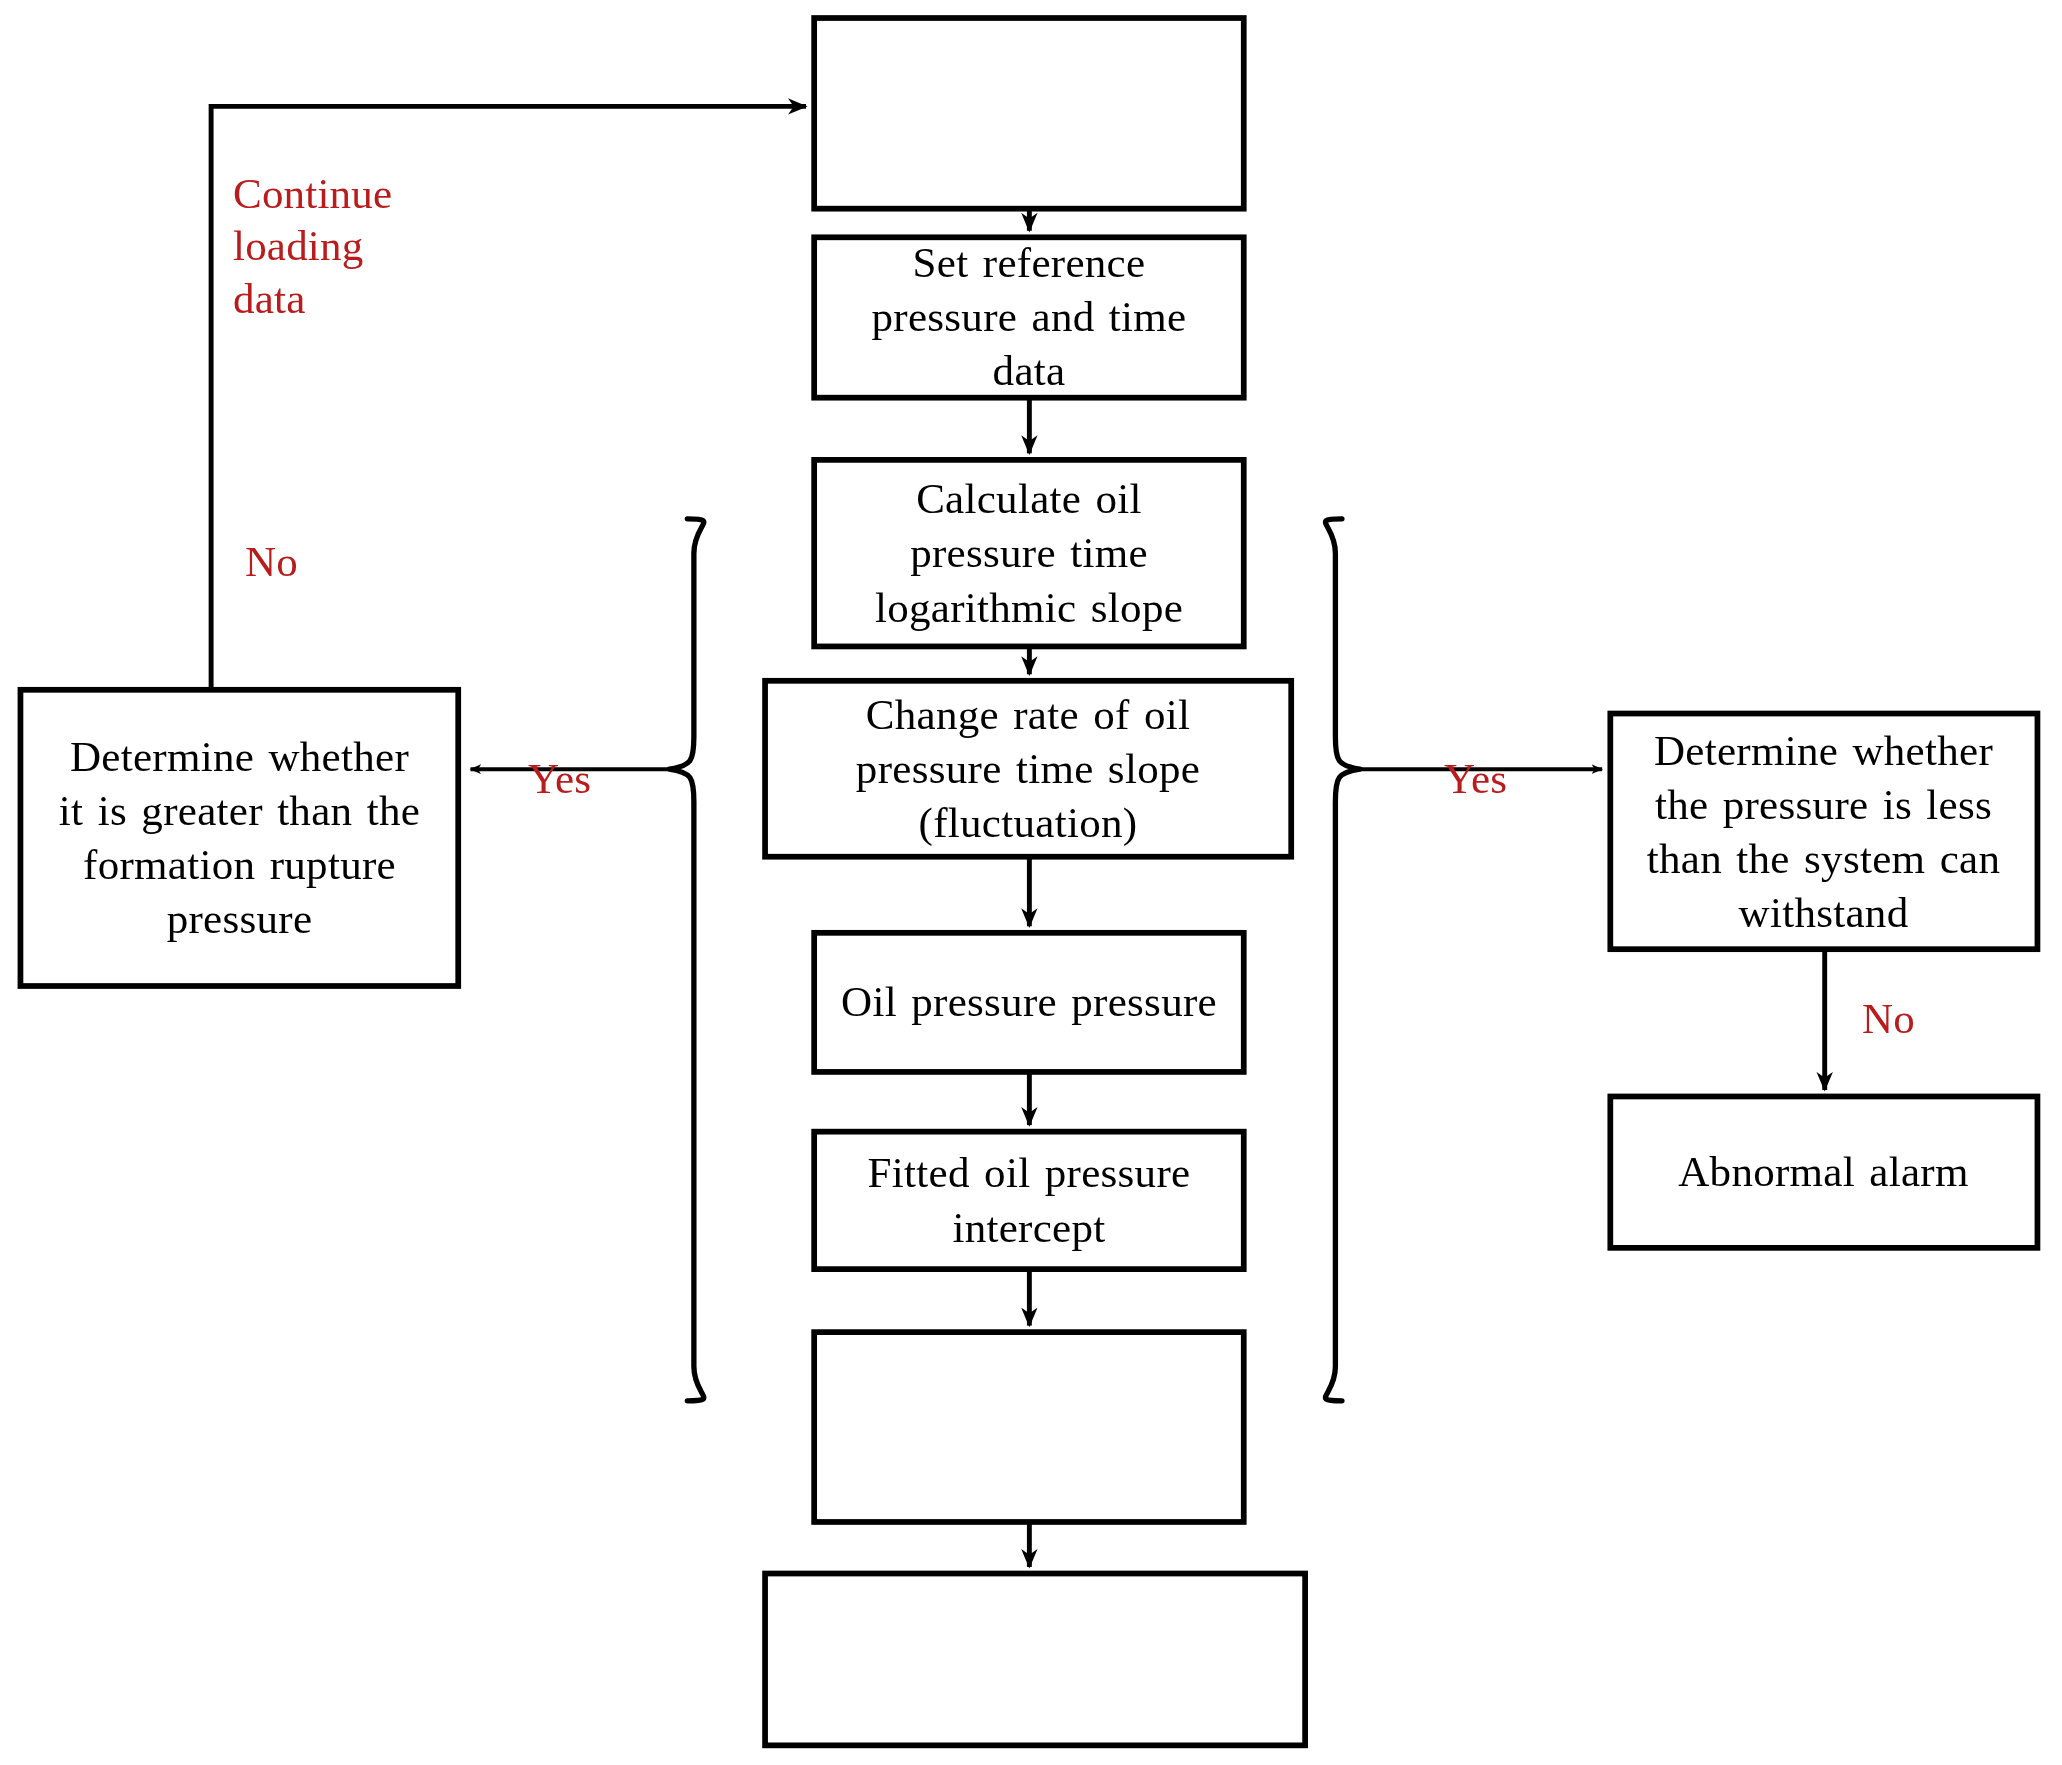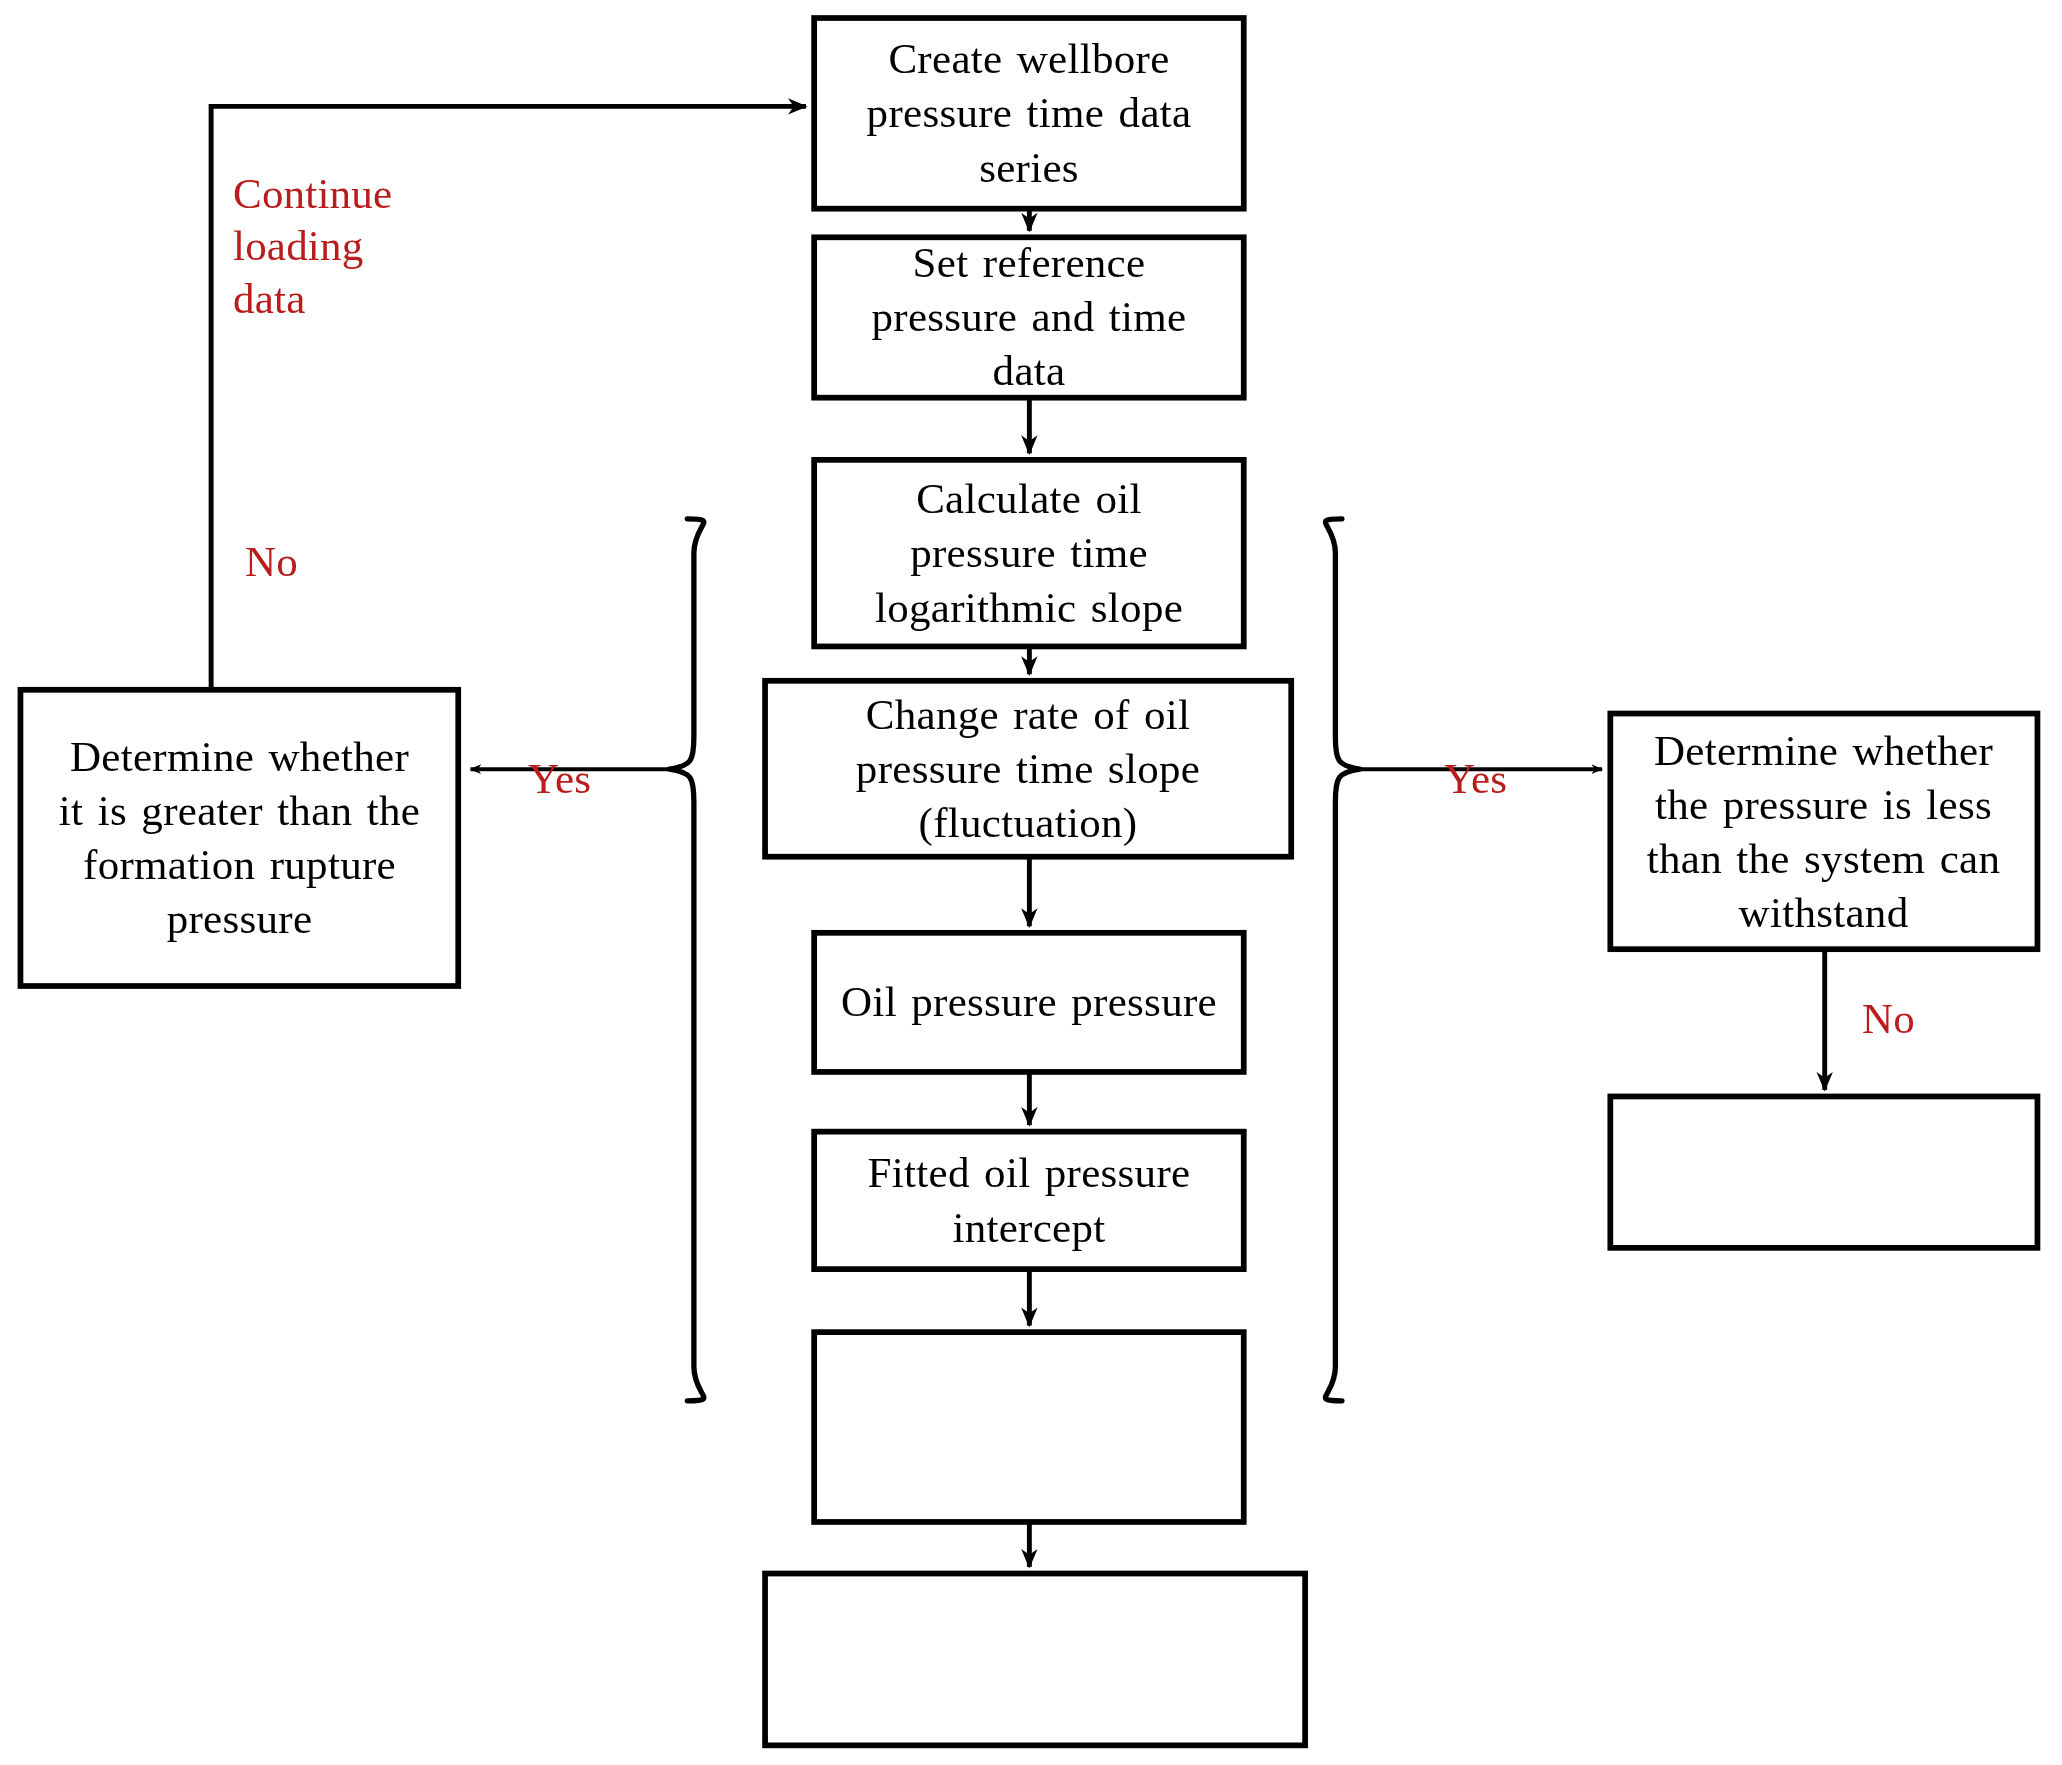--- a/index.html
+++ b/index.html
@@ -121,38 +121,38 @@
              L 1632 900
              C 1632 930, 1635 936, 1662 940
              C 1635 944, 1632 950, 1632 980
              L 1632 1670
              C 1632 1706, 1600 1712, 1640 1712"></path>
     <line class="edge-line-thin" x1="1662" y1="940" x2="1958" y2="940" marker-end="url(#arrow)"></line>
 
     <line class="edge-line" x1="2230" y1="1160" x2="2230" y2="1332" marker-end="url(#arrowbig)"></line>
   </svg>
 
-  <div class="node-text" style="left:814px; top:18px; width:430px; height:191px;">Create wellbore<br>pressure time data<br>series</div>
 
   <div class="node-text" style="left:814px; top:237px; width:430px; height:160px;">Set reference<br>pressure and time<br>data</div>
 
   <div class="node-text" style="left:814px; top:460px; width:430px; height:187px;">Calculate oil<br>pressure time<br>logarithmic slope</div>
 
   <div class="node-text" style="left:765px; top:681px; width:526px; height:176px;text-align:center;">Change rate of oil<br>pressure time slope<br>(fluctuation)</div>
 
   <div class="node-text" style="left:814px; top:933px; width:430px; height:139px;">Oil pressure pressure</div>
 
   <div class="node-text" style="left:814px; top:1132px; width:430px; height:137px;">Fitted oil pressure<br>intercept</div>
 
 
 
   <div class="node-text" style="left:20.5px; top:690px; width:438px; height:296px;">Determine whether<br>it is greater than the<br>formation rupture<br>pressure</div>
 
   <div class="node-text" style="left:1610px; top:714px; width:427px; height:236px;">Determine whether<br>the pressure is less<br>than the system can<br>withstand</div>
 
+  <div class="node-text" style="left:1610px; top:1097px; width:427px; height:151px;">Abnormal alarm</div>
 
   <div class="edge-label" style="left:233px; top:168px; text-align:left;">Continue<br>loading<br>data</div>
 
   <div class="edge-label" style="left:245px; top:536px; text-align:left;">No</div>
 
   <div class="edge-label" style="left:528px; top:753px; text-align:left;">Yes</div>
 
   <div class="edge-label" style="left:1444px; top:753px; text-align:left;">Yes</div>
 
   <div class="edge-label" style="left:1862px; top:993px; text-align:left;">No</div>

